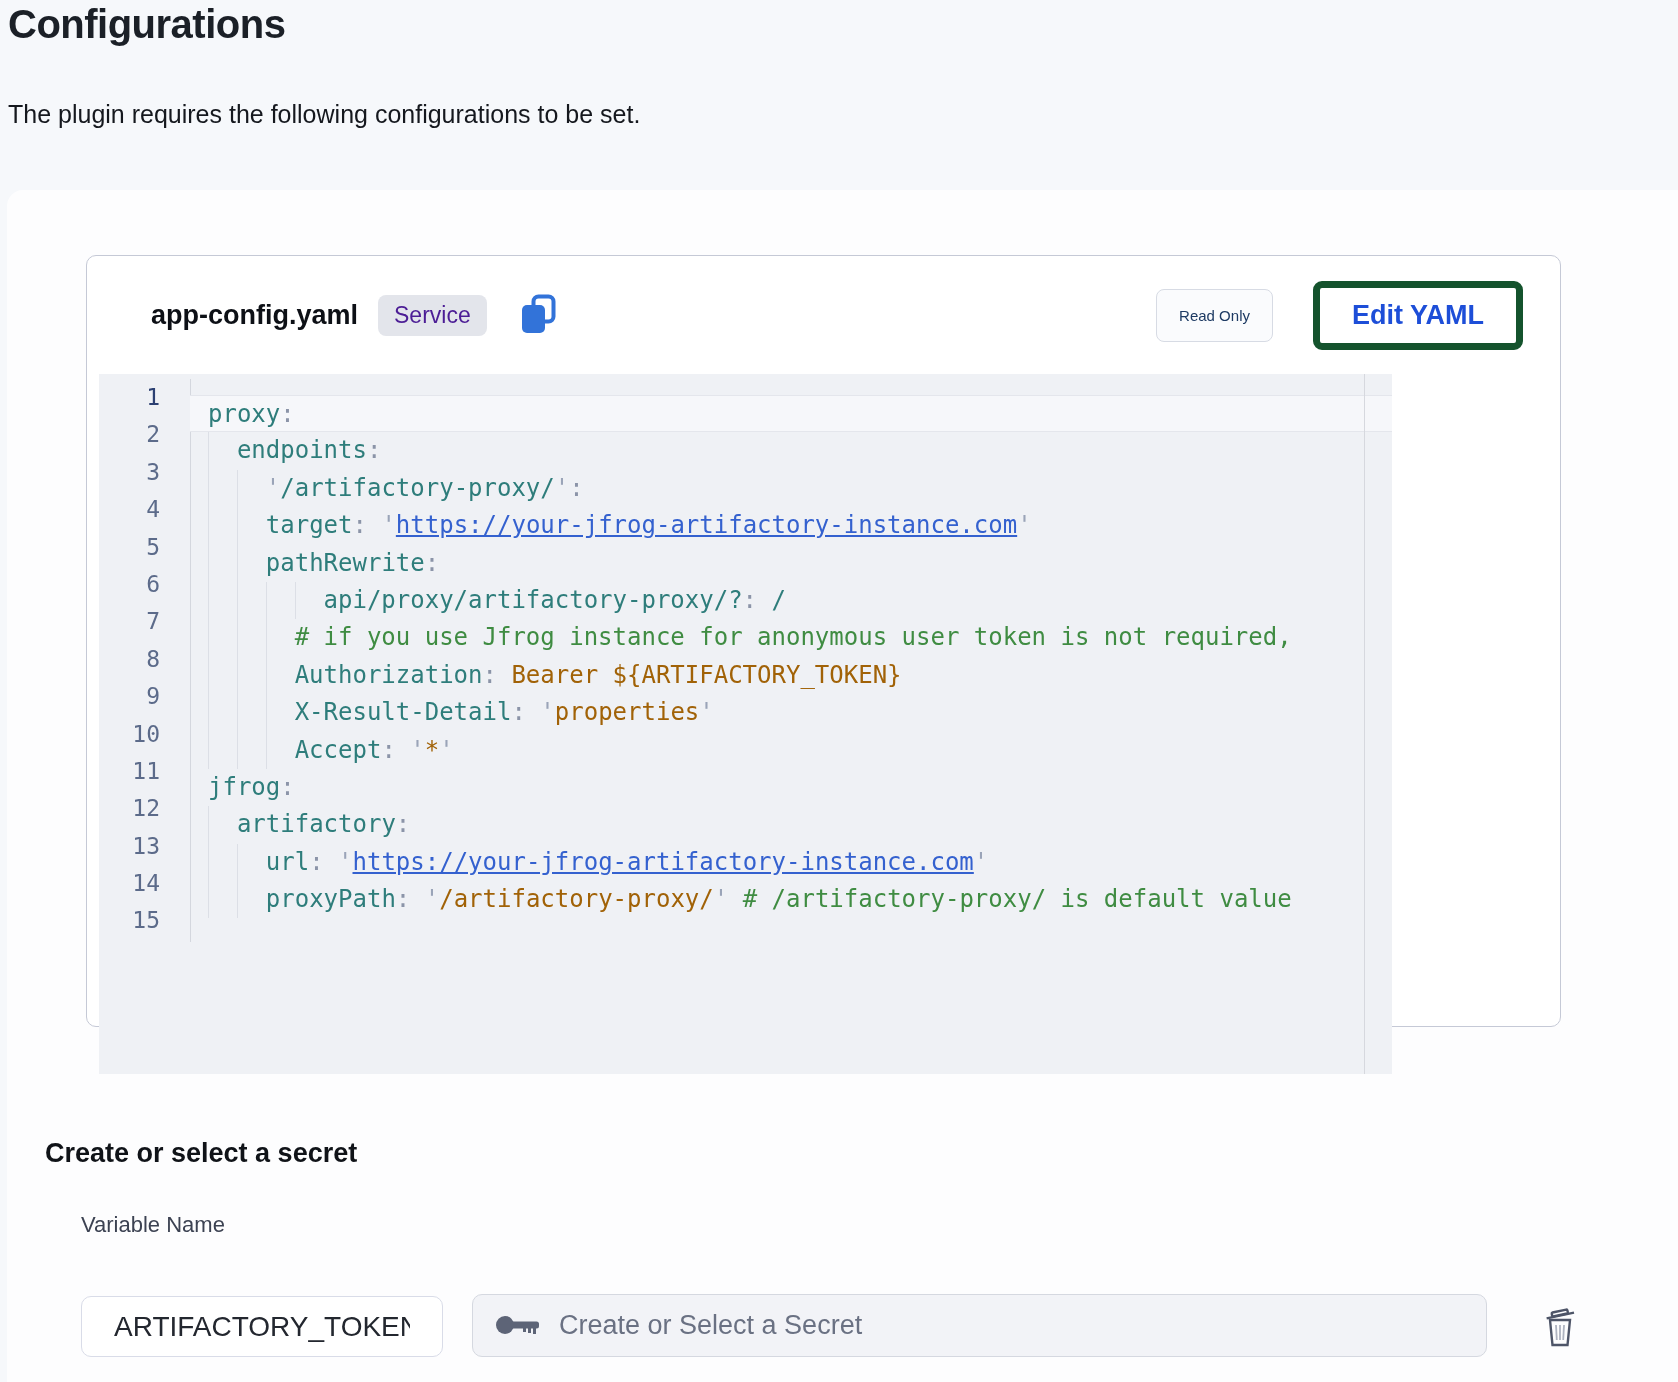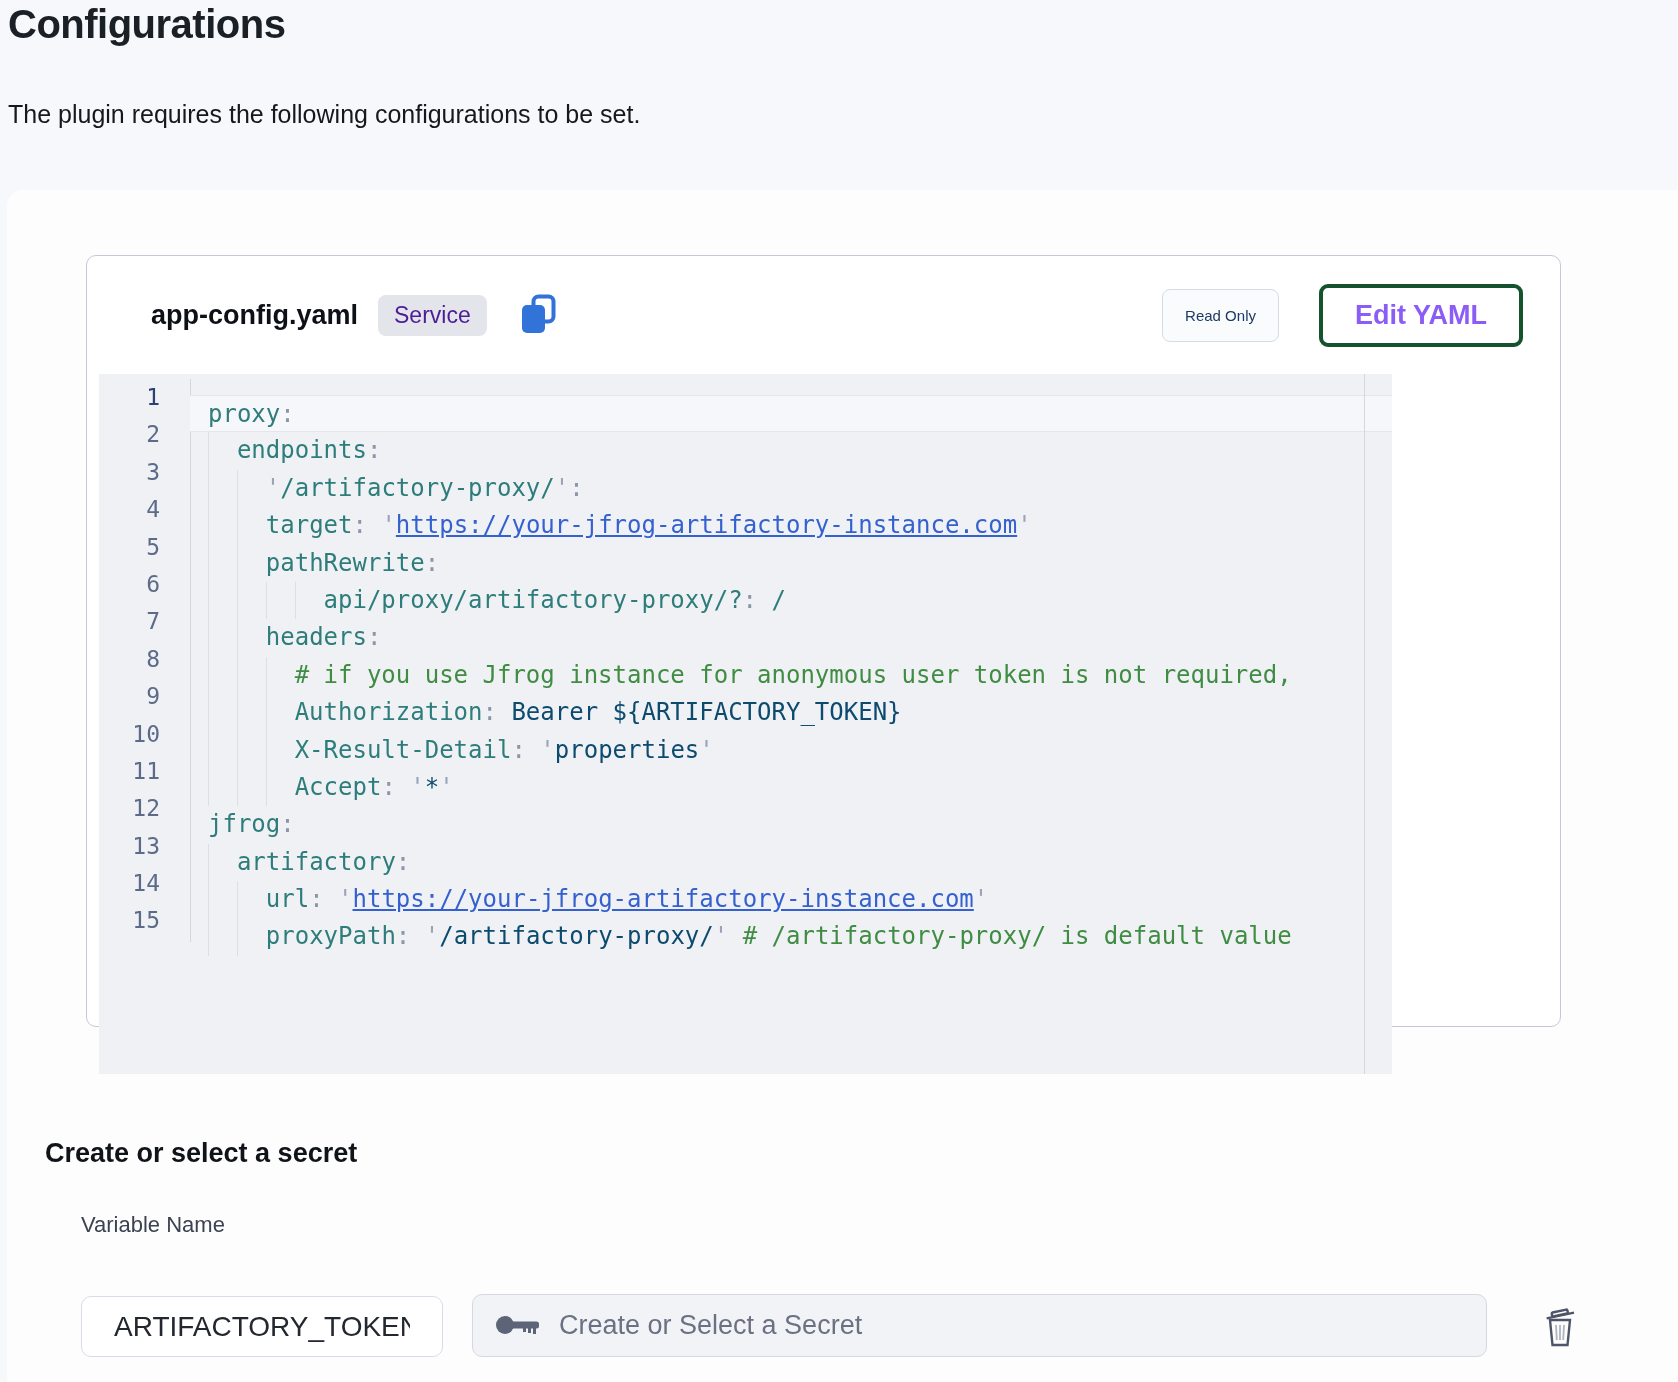--- a/index.html
+++ b/index.html
@@ -13,34 +13,34 @@
 
   .card { position:absolute; left:79px; top:65px; width:1475px; height:772px; background:#ffffff; border:1px solid #c5c9d6; border-radius:10px; }
 
   .card-header { position:absolute; left:64px; right:37px; top:0; height:118px; display:flex; align-items:center; justify-content:space-between; }
   .header-left { display:flex; align-items:center; gap:20px; }
   .filename { font-size:27px; font-weight:700; color:#0d1016; }
   .badge { background:#e3e5eb; color:#4c1d95; font-size:23px; padding:7px 16px; border-radius:8px; }
   .copy-icon { display:inline-flex; margin-left:12px; cursor:pointer; }
   .header-right { display:flex; align-items:center; gap:40px; }
   .btn-readonly { background:#fafbfd; border:1px solid #d7dbe4; border-radius:8px; color:#1d3a63; font-size:15px; padding:17px 22px; font-family:"Liberation Sans", sans-serif; cursor:pointer; }
-  .btn-edit { background:#ffffff; border:4px solid #14532d; border-radius:9px; color:#8b5cf6; font-size:27px; font-weight:700; padding:12px 32px; font-family:"Liberation Sans", sans-serif; cursor:pointer; }
+  .btn-edit { background:#ffffff; border:7px solid #14532d; border-radius:9px; color:#1d4ed8; font-size:27px; font-weight:700; padding:12px 32px; font-family:"Liberation Sans", sans-serif; cursor:pointer; }
 
   .editor { position:absolute; left:12px; top:118px; width:1293px; height:700px; background:#eff1f5; overflow:hidden; font-family:"DejaVu Sans Mono","Liberation Mono",monospace; font-size:24px; }
   .gutter { position:absolute; left:0; top:5px; width:61px; }
   .gutter .ln { height:37.4px; line-height:37.4px; text-align:right; color:#5c6b8a; font-size:23px; }
   .gutter .ln.active { color:#2c4072; }
   .gutter-border { position:absolute; left:91px; top:5px; width:1px; height:563px; background:#d4d7de; }
   .code-content { position:absolute; left:91px; right:0; top:5px; }
   .cm-line { height:37.4px; line-height:37.4px; padding-left:18px; white-space:pre; }
   .cm-line.active { background:#f6f7fa; border-top:1px solid #e4e6ec; border-bottom:1px solid #e4e6ec;margin-top:16px; }
   .ind { display:inline-block; width:2ch; height:100%; border-left:1px solid #dcdfe6; vertical-align:top; }
   .tok-key { color:#2e7d7b; }
   .tok-punc { color:#8b94a8; }
-  .tok-str { color:#0c4a6e; }
+  .tok-str { color:#a16207; }
   .tok-q { color:#9aa4b8; }
   .tok-link { color:#3461cf; text-decoration:underline; }
   .tok-comment { color:#3f8c42; }
   .tok-plain { color:#3b4352; }
   .scroll-track { position:absolute; right:27px; top:0; bottom:0; width:1px; background:#d6d8de; }
 
   .secret-heading { position:absolute; left:38px; top:948px; font-size:27px; font-weight:700; color:#101318; }
   .var-label { position:absolute; left:74px; top:1022px; font-size:22px; color:#3c4252; }
 
   .var-input { position:absolute; left:74px; top:1106px; width:362px; height:61px; background:#ffffff; border:1.5px solid #d9dce8; border-radius:10px; font-size:28px; color:#23272f; padding:0 32px; font-family:"Liberation Sans", sans-serif; }
@@ -93,21 +93,20 @@
           <div class="ln">15</div>
         </div>
       <div class="gutter-border"></div>
       <div class="code-content">
           <div class="cm-line active"><span class="tok-key">proxy</span><span class="tok-punc">:</span></div>
           <div class="cm-line"><span class="ind"></span><span class="tok-key">endpoints</span><span class="tok-punc">:</span></div>
           <div class="cm-line"><span class="ind"></span><span class="ind"></span><span class="tok-q">'</span><span class="tok-key">/artifactory-proxy/</span><span class="tok-q">'</span><span class="tok-punc">:</span></div>
           <div class="cm-line"><span class="ind"></span><span class="ind"></span><span class="tok-key">target</span><span class="tok-punc">: </span><span class="tok-q">'</span><span class="tok-link">https://your-jfrog-artifactory-instance.com</span><span class="tok-q">'</span></div>
           <div class="cm-line"><span class="ind"></span><span class="ind"></span><span class="tok-key">pathRewrite</span><span class="tok-punc">:</span></div>
           <div class="cm-line"><span class="ind"></span><span class="ind"></span><span class="ind"></span><span class="ind"></span><span class="tok-key">api/proxy/artifactory-proxy/?</span><span class="tok-punc">: </span><span class="tok-key">/</span></div>
-          <div class="cm-line"><span class="ind"></span><span class="ind"></span><span class="tok-key">headers</span><span class="tok-punc">:</span></div>
           <div class="cm-line"><span class="ind"></span><span class="ind"></span><span class="ind"></span><span class="tok-comment"># if you use Jfrog instance for anonymous user token is not required,</span></div>
           <div class="cm-line"><span class="ind"></span><span class="ind"></span><span class="ind"></span><span class="tok-key">Authorization</span><span class="tok-punc">: </span><span class="tok-str">Bearer ${ARTIFACTORY_TOKEN}</span></div>
           <div class="cm-line"><span class="ind"></span><span class="ind"></span><span class="ind"></span><span class="tok-key">X-Result-Detail</span><span class="tok-punc">: </span><span class="tok-q">'</span><span class="tok-str">properties</span><span class="tok-q">'</span></div>
           <div class="cm-line"><span class="ind"></span><span class="ind"></span><span class="ind"></span><span class="tok-key">Accept</span><span class="tok-punc">: </span><span class="tok-q">'</span><span class="tok-str">*</span><span class="tok-q">'</span></div>
           <div class="cm-line"><span class="tok-key">jfrog</span><span class="tok-punc">:</span></div>
           <div class="cm-line"><span class="ind"></span><span class="tok-key">artifactory</span><span class="tok-punc">:</span></div>
           <div class="cm-line"><span class="ind"></span><span class="ind"></span><span class="tok-key">url</span><span class="tok-punc">: </span><span class="tok-q">'</span><span class="tok-link">https://your-jfrog-artifactory-instance.com</span><span class="tok-q">'</span></div>
           <div class="cm-line"><span class="ind"></span><span class="ind"></span><span class="tok-key">proxyPath</span><span class="tok-punc">: </span><span class="tok-q">'</span><span class="tok-str">/artifactory-proxy/</span><span class="tok-q">'</span><span class="tok-plain"> </span><span class="tok-comment"># /artifactory-proxy/ is default value</span></div>
         </div>
       <div class="scroll-track"></div>

